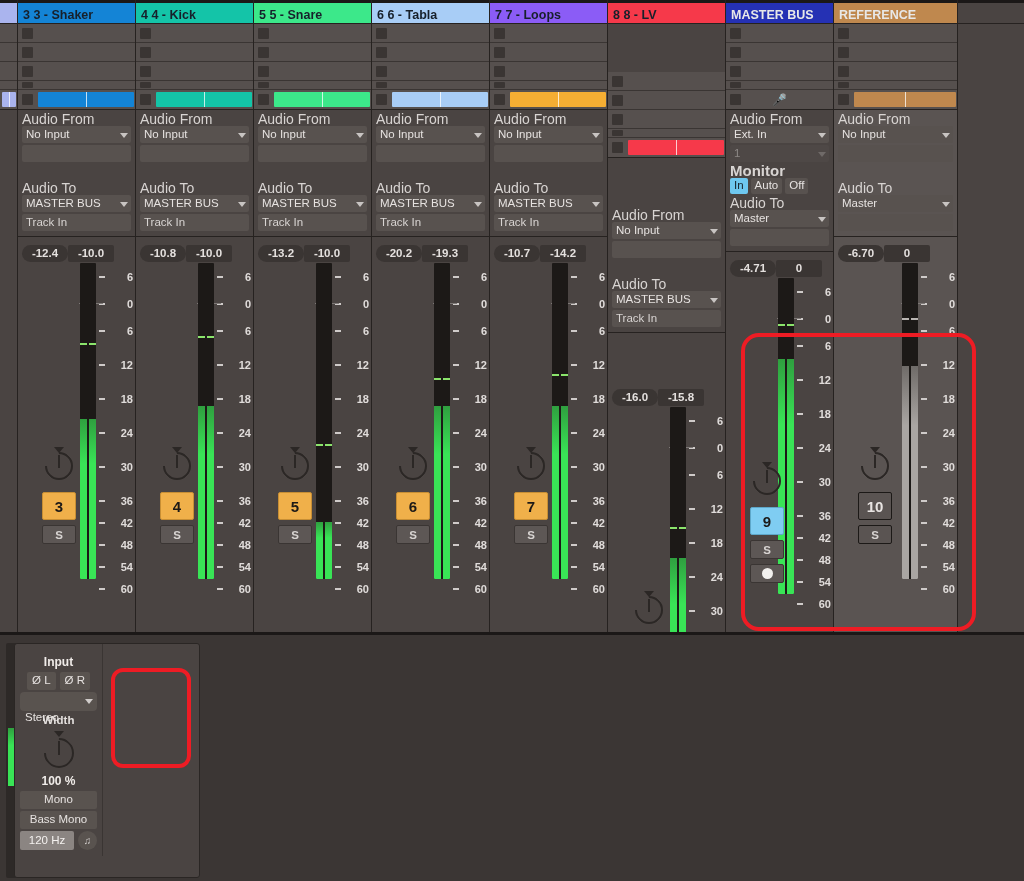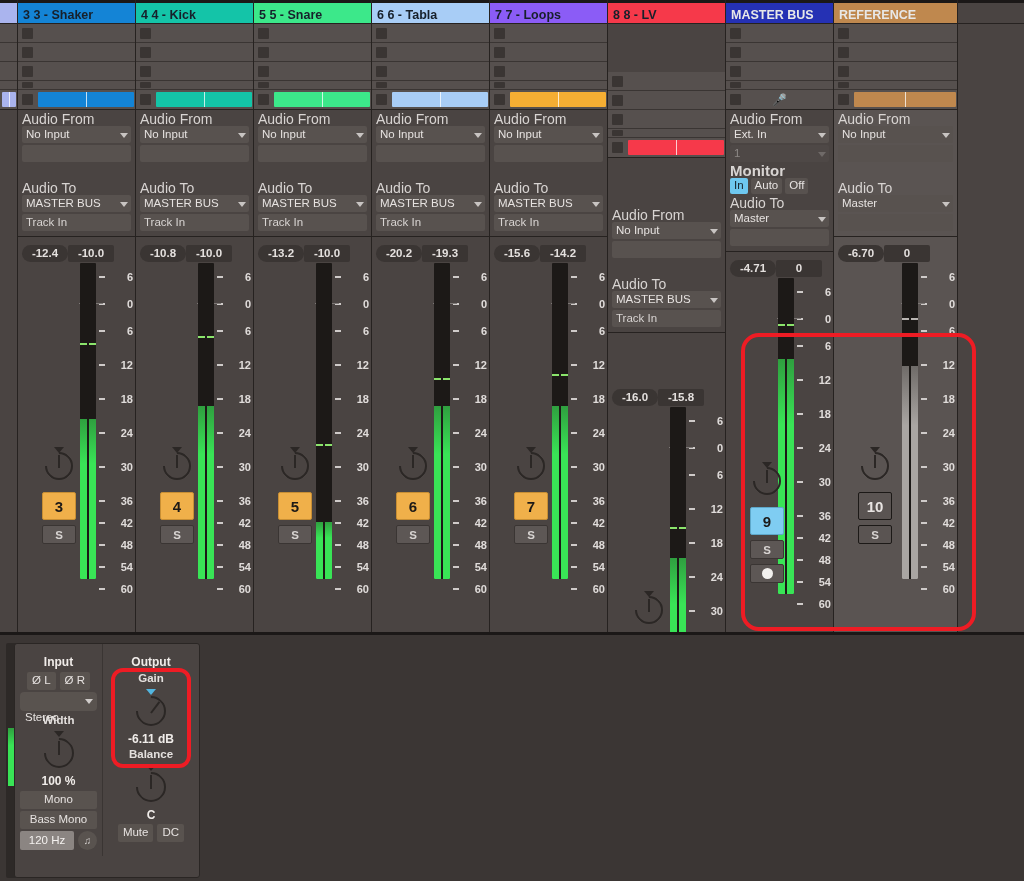--- a/index.html
+++ b/index.html
@@ -569,21 +569,21 @@
         <div class="io">
           <div class="iolbl">Audio From</div>
           <div class="iosel">No Input<span class="car"></span></div>
           <div class="iosel emptyrow"></div>
           <div class="iogap"></div>
           <div class="iolbl">Audio To</div>
           <div class="iosel">MASTER BUS<span class="car"></span></div>
           <div class="iosel plain">Track In</div>
         </div>
         <div class="fader">
-          <div class="valrow"><div class="peakbox">-15.6</div><div class="volbox">-14.2</div></div>
+          <div class="valrow"><div class="peakbox">-10.7</div><div class="volbox">-14.2</div></div>
           <div class="scale">
             <div class="tick" style="top: 9px;"><i></i>6</div>
             <div class="tick" style="top: 36px;"><i></i>0</div>
             <div class="tick" style="top: 63px;"><i></i>6</div>
             <div class="tick" style="top: 97px;"><i></i>12</div>
             <div class="tick" style="top: 131px;"><i></i>18</div>
             <div class="tick" style="top: 165px;"><i></i>24</div>
             <div class="tick" style="top: 199px;"><i></i>30</div>
             <div class="tick" style="top: 233px;"><i></i>36</div>
             <div class="tick" style="top: 255px;"><i></i>42</div>
@@ -834,41 +834,20 @@
             <div class="ptr" style="transform:translateX(-50%) rotate(0deg)"></div>
           </div>
           <div class="dval">100 %</div>
           <div class="dbtn wide">Mono</div>
           <div class="dbtn wide">Bass Mono</div>
           <div class="bassrow">
             <div class="hz">120 Hz</div>
             <div class="circbtn">♫</div>
           </div>
         </div>
-        <div class="dcol out">
-          <div class="dsec">Output</div>
-          <div class="dsub">Gain</div>
-          <div class="dknob">
-            <div class="cap blue"></div>
-              <div class="ring"></div>
-            <div class="ptr" style="transform:translateX(-50%) rotate(37deg)"></div>
-          </div>
-          <div class="dval">-6.11 dB</div>
-          <div class="dsub">Balance</div>
-          <div class="dknob">
-            <div class="cap"></div>
-              <div class="ring"></div>
-            <div class="ptr" style="transform:translateX(-50%) rotate(0deg)"></div>
-          </div>
-          <div class="dval">C</div>
-          <div class="drow">
-            <div class="dbtn">Mute</div>
-            <div class="dbtn">DC</div>
-          </div>
-        </div>
       </div>
     </div>
 
   </div>
 
   <div class="annot" id="annot-mixer"></div>
   <div class="annot" id="annot-gain"></div>
 </div>
 
 </body></html>

